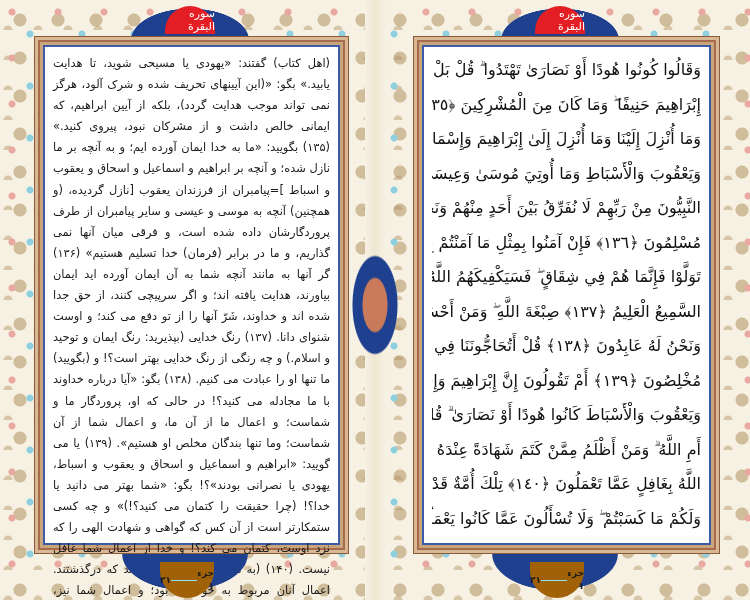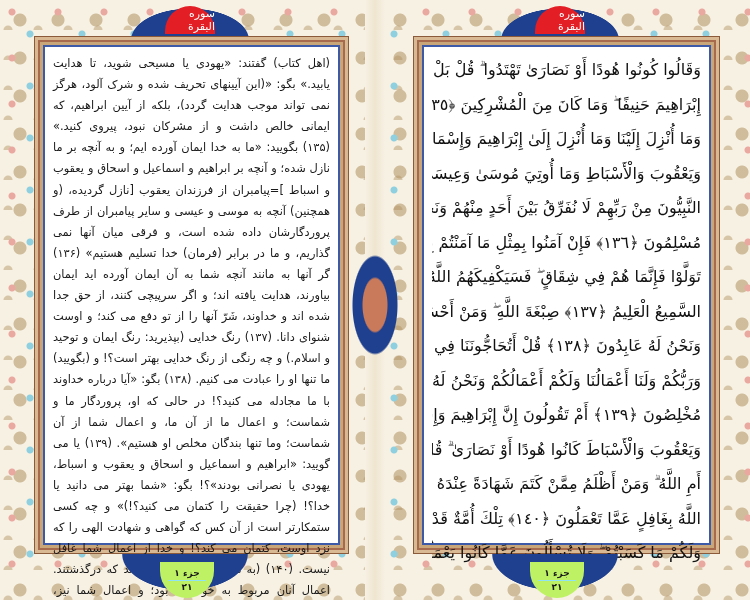--- a/index.html
+++ b/index.html
@@ -61,23 +61,23 @@
   .left .surah-tab { left:165px; }
   .right .surah-tab { left:160px; }
   .footer-arch {
     position:absolute; bottom:0; height:46px; width:160px;
     background:radial-gradient(ellipse at 50% 0%, #1f3f8f 0 55%, transparent 56%);
   }
   .left .footer-arch { left:105px; }
   .right .footer-arch { left:100px; }
   .juz-tab {
     position:absolute; bottom:2px; width:54px; height:36px;
-    background:#bef264;
+    background:#a16207;
     border-radius:0 0 27px 27px;
-    display:flex; flex-direction:column; align-items:center; justify-content:center;
+    display:flex; flex-direction:row; align-items:center; justify-content:center;
     color:#1a1a1a; font-size:9px; font-weight:bold; line-height:13px;
     direction:rtl;
   }
   .left .juz-tab { left:160px; }
   .right .juz-tab { left:155px; }
   .juz-tab .divider { width:38px; height:1px; background:#8fe3f2; }
   .persian {
     position:absolute; top:6px; left:8px; right:8px; bottom:4px;
     direction:rtl; text-align:justify; text-align-last:right;
     font-family:"DejaVu Sans", sans-serif;
@@ -133,21 +133,20 @@
       <div class="arabic">
         <span class="line">وَقَالُوا كُونُوا هُودًا أَوْ نَصَارَىٰ تَهْتَدُوا ۗ قُلْ بَلْ مِلَّةَ</span>
         <span class="line">إِبْرَاهِيمَ حَنِيفًا ۖ وَمَا كَانَ مِنَ الْمُشْرِكِينَ ﴿١٣٥﴾ قُولُوا آمَنَّا بِاللَّهِ</span>
         <span class="line">وَمَا أُنْزِلَ إِلَيْنَا وَمَا أُنْزِلَ إِلَىٰ إِبْرَاهِيمَ وَإِسْمَاعِيلَ وَإِسْحَاقَ</span>
         <span class="line">وَيَعْقُوبَ وَالْأَسْبَاطِ وَمَا أُوتِيَ مُوسَىٰ وَعِيسَىٰ وَمَا أُوتِيَ</span>
         <span class="line">النَّبِيُّونَ مِنْ رَبِّهِمْ لَا نُفَرِّقُ بَيْنَ أَحَدٍ مِنْهُمْ وَنَحْنُ لَهُ</span>
         <span class="line">مُسْلِمُونَ ﴿١٣٦﴾ فَإِنْ آمَنُوا بِمِثْلِ مَا آمَنْتُمْ بِهِ فَقَدِ اهْتَدَوْا ۖ وَإِنْ</span>
         <span class="line">تَوَلَّوْا فَإِنَّمَا هُمْ فِي شِقَاقٍ ۖ فَسَيَكْفِيكَهُمُ اللَّهُ ۚ وَهُوَ</span>
         <span class="line">السَّمِيعُ الْعَلِيمُ ﴿١٣٧﴾ صِبْغَةَ اللَّهِ ۖ وَمَنْ أَحْسَنُ مِنَ اللَّهِ صِبْغَةً ۖ</span>
         <span class="line">وَنَحْنُ لَهُ عَابِدُونَ ﴿١٣٨﴾ قُلْ أَتُحَاجُّونَنَا فِي اللَّهِ وَهُوَ رَبُّنَا</span>
-        <span class="line">وَرَبُّكُمْ وَلَنَا أَعْمَالُنَا وَلَكُمْ أَعْمَالُكُمْ وَنَحْنُ لَهُ</span>
         <span class="line">مُخْلِصُونَ ﴿١٣٩﴾ أَمْ تَقُولُونَ إِنَّ إِبْرَاهِيمَ وَإِسْمَاعِيلَ وَإِسْحَاقَ</span>
         <span class="line">وَيَعْقُوبَ وَالْأَسْبَاطَ كَانُوا هُودًا أَوْ نَصَارَىٰ ۗ قُلْ أَأَنْتُمْ أَعْلَمُ</span>
         <span class="line">أَمِ اللَّهُ ۗ وَمَنْ أَظْلَمُ مِمَّنْ كَتَمَ شَهَادَةً عِنْدَهُ مِنَ اللَّهِ ۗ وَمَا</span>
         <span class="line">اللَّهُ بِغَافِلٍ عَمَّا تَعْمَلُونَ ﴿١٤٠﴾ تِلْكَ أُمَّةٌ قَدْ خَلَتْ ۖ لَهَا مَا كَسَبَتْ</span>
         <span class="line last">وَلَكُمْ مَا كَسَبْتُمْ ۖ وَلَا تُسْأَلُونَ عَمَّا كَانُوا يَعْمَلُونَ ﴿١٤١﴾</span>
       </div>
     </div>
   </div>
   <div class="footer-arch"></div>
   <div class="juz-tab">

